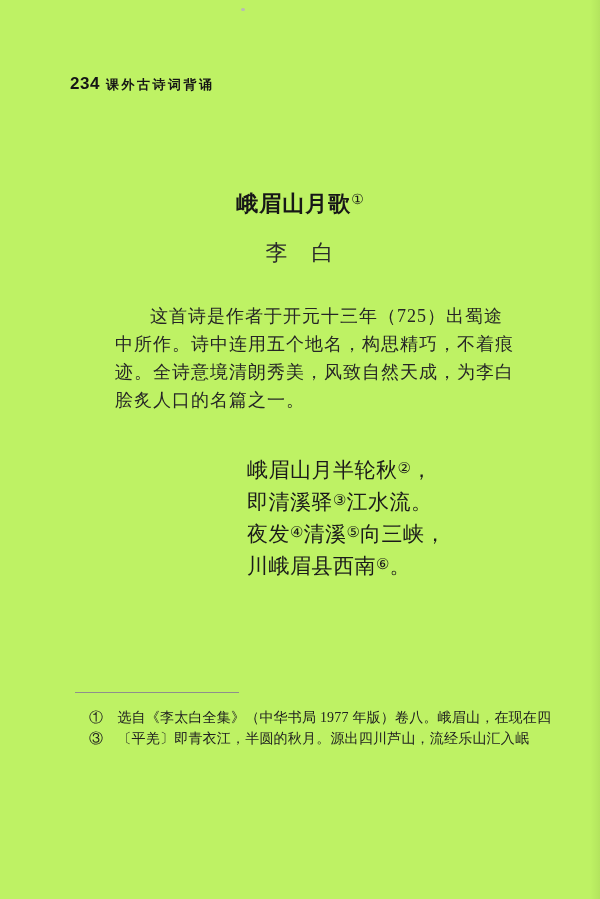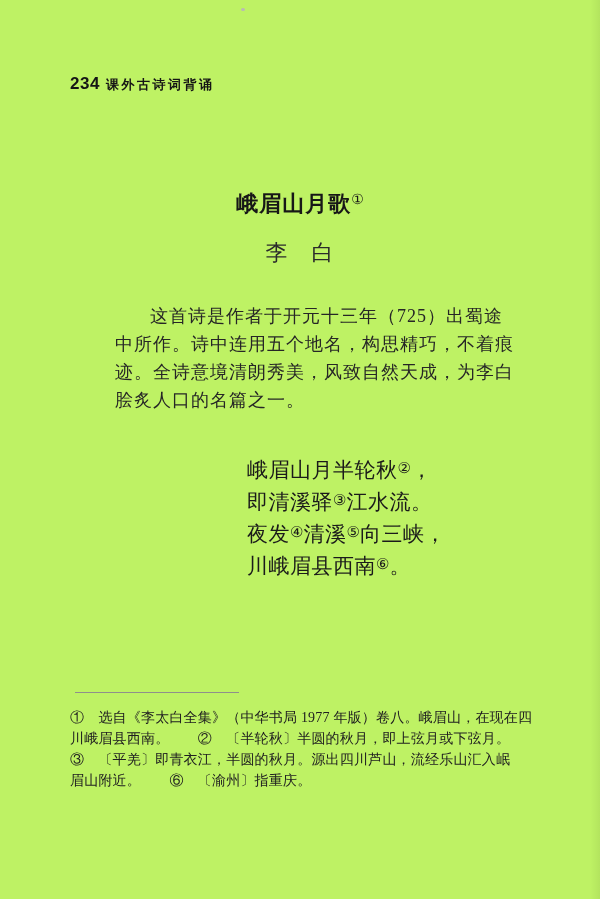--- a/index.html
+++ b/index.html
@@ -122,21 +122,21 @@
   
   .footnotes {
     position: absolute;
     left: 70px; top: 707px;
     width: 470px;
     font-size: 14px;
     line-height: 21px;
     letter-spacing: 0.2px;
     color: #202020;
   }
-  .footnotes .line { white-space: nowrap; }
+  .footnotes .line { white-space: nowrap; margin-left: 19px; }
 </style>
 </head>
 <body>
 
 <div class="page">
 
   <div class="edge-shade"></div>
   <div class="scan-speck"></div>
 
   <div class="header-row">
@@ -159,18 +159,16 @@
     <div class="line"><span>峨眉山月半轮秋</span><sup>②</sup><span>，</span><sup></sup><span></span></div>
     <div class="line"><span>即清溪驿</span><sup>③</sup><span>江水流。</span><sup></sup><span></span></div>
     <div class="line"><span>夜发</span><sup>④</sup><span>清溪</span><sup>⑤</sup><span>向三峡，</span></div>
     <div class="line"><span>川峨眉县西南</span><sup>⑥</sup><span>。</span><sup></sup><span></span></div>
   </div>
 
   <div class="footnote-rule"></div>
 
   <div class="footnotes">
     <div class="line">①　选自《李太白全集》（中华书局 1977 年版）卷八。峨眉山，在现在四</div>
-    <div class="line">川峨眉县西南。　　②　〔半轮秋〕半圆的秋月，即上弦月或下弦月。</div>
     <div class="line">③　〔平羌〕即青衣江，半圆的秋月。源出四川芦山，流经乐山汇入岷</div>
-    <div class="line">眉山附近。　　⑥　〔渝州〕指重庆。</div>
   </div>
 
 </div>
 
 </body></html>

